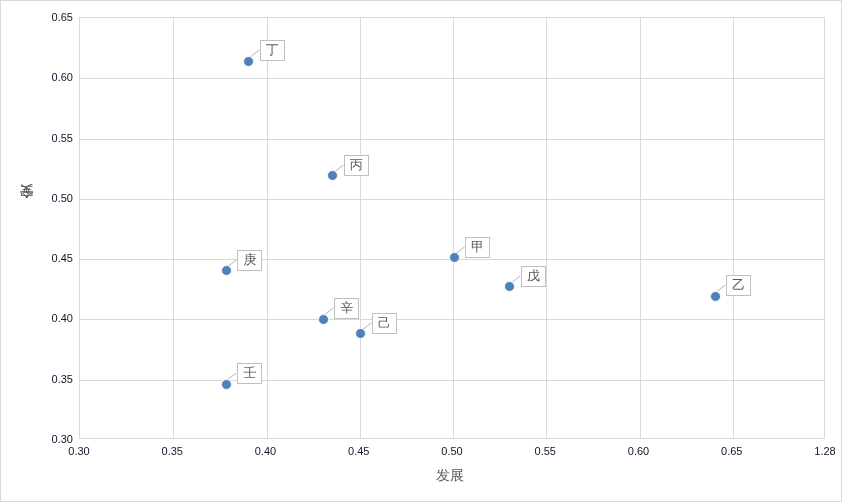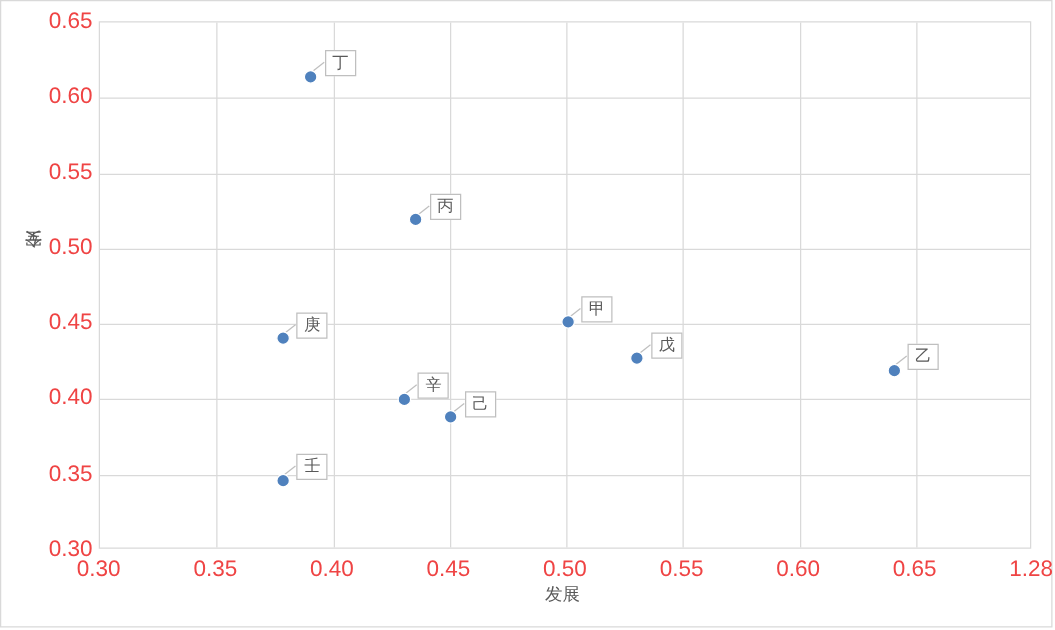--- a/index.html
+++ b/index.html
@@ -25,22 +25,22 @@
     background: #fff;
   }
   .gridline-v, .gridline-h {
     position: absolute;
     background: #d9d9d9;
   }
   .gridline-v { width: 1px; top: 0; bottom: 0; }
   .gridline-h { height: 1px; left: 0; right: 0; }
   .tick-label {
     position: absolute;
-    font-size: 18px;
-    color: #ef4444;
+    font-size: 11px;
+    color: #0f172a;
     white-space: nowrap;
   }
   .tick-x {
     transform: translateX(-50%);
   }
   .tick-y {
     transform: translateY(-50%);
     text-align: right;
   }
   .axis-label {

